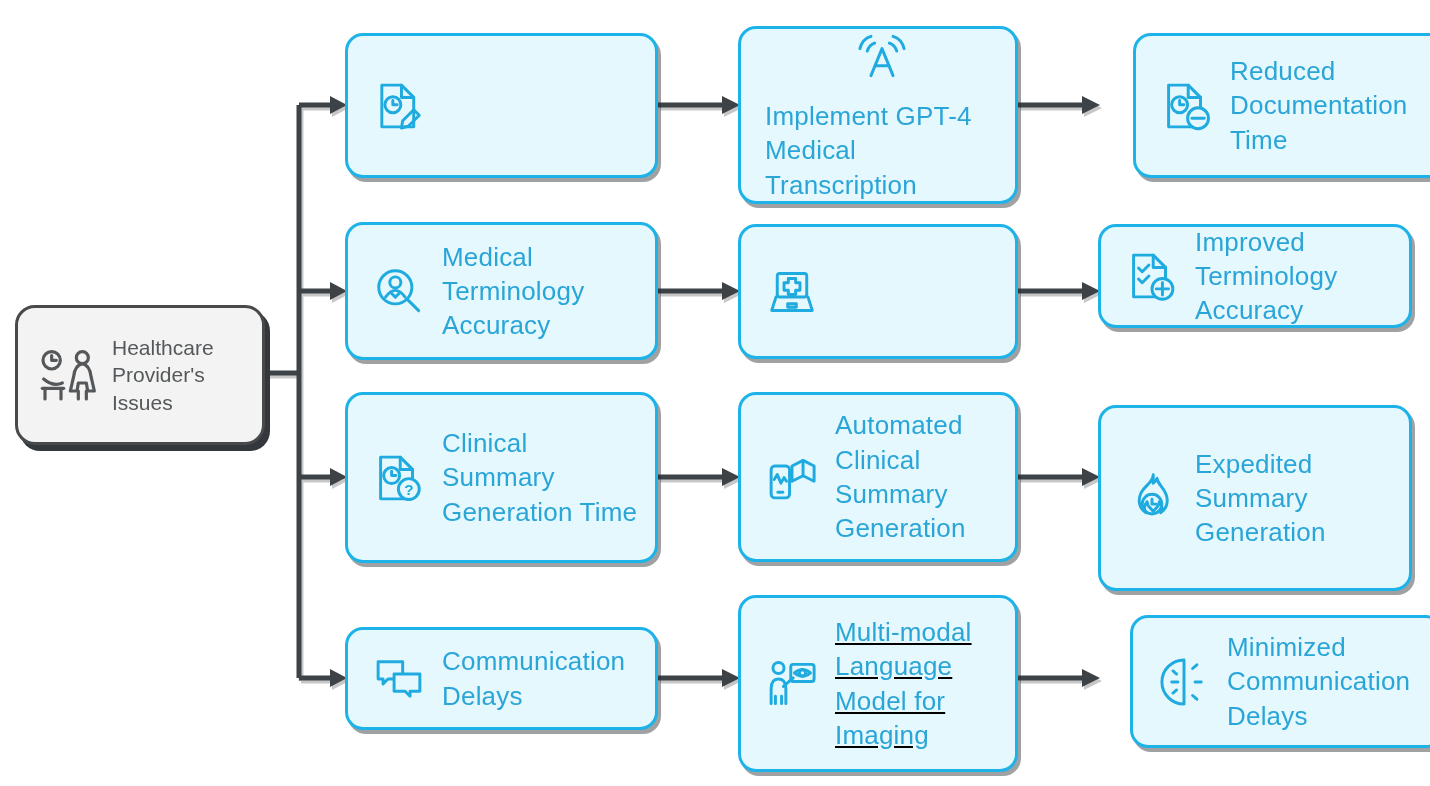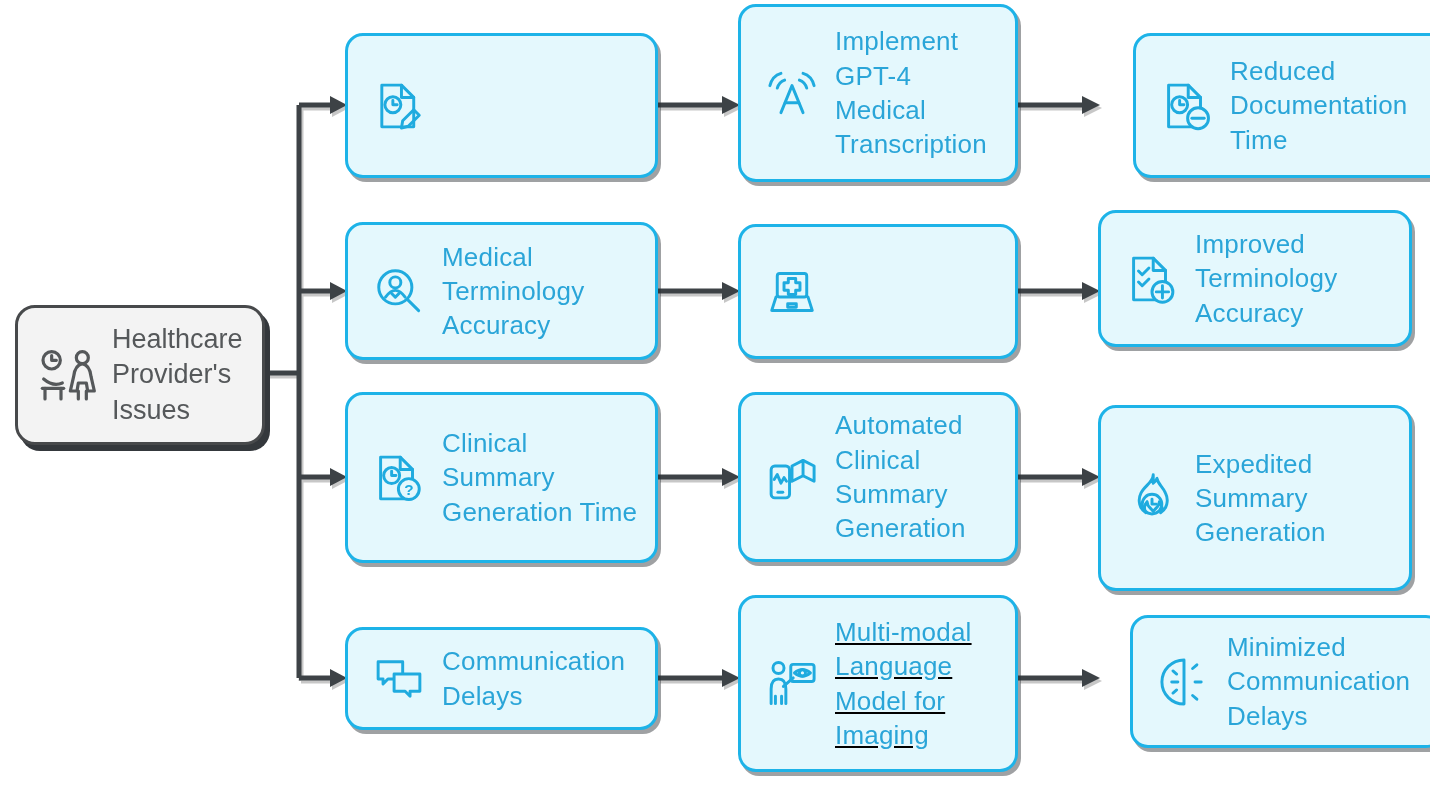--- a/index.html
+++ b/index.html
@@ -18,34 +18,34 @@
     color:#2aa5d8;font-size:26px;line-height:1.32;font-weight:400;
     letter-spacing:.2px;
   }
   .node svg.icon{flex:0 0 auto;color:#1fabdf;}
   .root-node{
     position:absolute;display:flex;align-items:center;gap:12px;
     background:#f3f3f3;border:3px solid #47494b;border-radius:20px;
     box-shadow:5px 6px 0 #34383c;
     padding:0 12px 0 20px;box-sizing:border-box;
   }
-  .root-node .label{color:#55585a;font-size:27px;line-height:1.3;}
+  .root-node .label{color:#55585a;font-size:21px;line-height:1.3;}
   .root-node svg.icon{flex:0 0 auto;color:#55585a;}
   
   .root  {left:15px;  top:305px; width:250px; height:140px;}
   .c1r1{left:345px; top:33px;  width:313px; height:145px;}
   .c1r2{left:345px; top:222px; width:313px; height:138px;}
   .c1r3{left:345px; top:392px; width:313px; height:171px;}
   .c1r4{left:345px; top:627px; width:313px; height:103px;}
-  .c2r1{left:738px; top:4px;  width:280px; height:178px;}
+  .c2r1{left:738px; top:26px;  width:280px; height:178px;flex-direction:column;}
   .c2r2{left:738px; top:224px; width:280px; height:135px;}
   .c2r3{left:738px; top:392px; width:280px; height:170px;}
   .c2r4{left:738px; top:595px; width:280px; height:177px;text-decoration:underline;}
   .c3r1{left:1098px;top:33px;  width:314px; height:145px;margin-left:35px;}
-  .c3r2{left:1098px;top:210px; width:314px; height:137px;}
+  .c3r2{left:1098px;top:224px; width:314px; height:104px;}
   .c3r3{left:1098px;top:405px; width:314px; height:186px;}
   .c3r4{left:1098px;top:615px; width:314px; height:133px;margin-left:32px;}
   
   #connectors{position:absolute;left:0;top:0;pointer-events:none;}
   #connectors .stroke{stroke:#3d4246;stroke-width:5;fill:none;}
   #connectors .head{fill:#3d4246;stroke:none;}
 </style>
 </head>
 <body>
 

